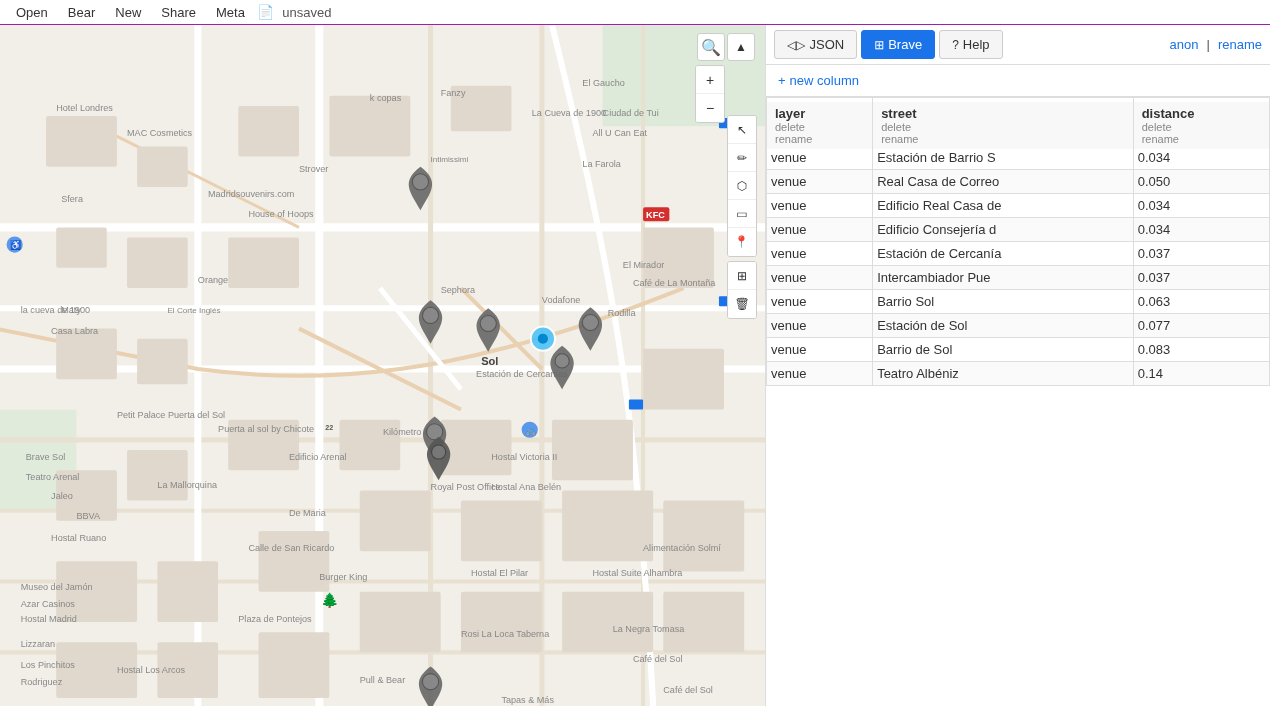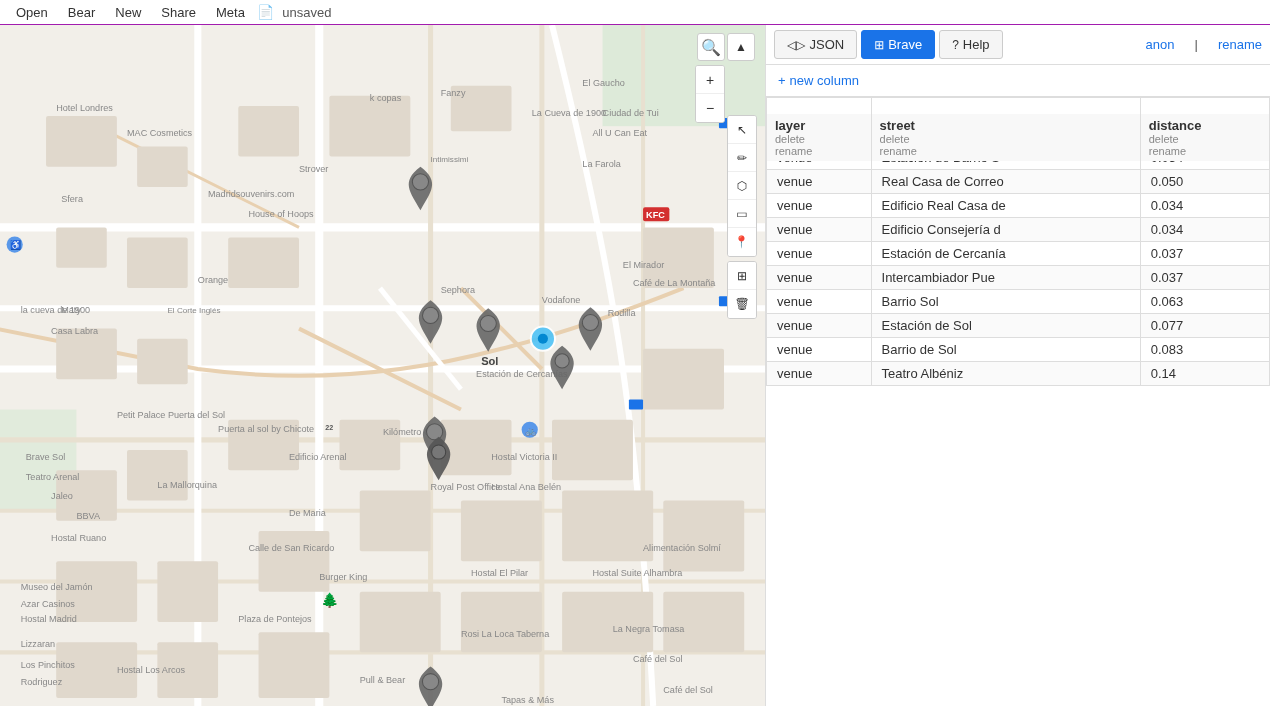--- a/index.html
+++ b/index.html
@@ -134,21 +134,21 @@
     .panel-tab.active {
       background: #1a73e8;
       color: #fff;
       border-color: #1a73e8;
     }
 
     .panel-header-right {
       margin-left: auto;
       display: flex;
       align-items: center;
-      gap: 20px;
+      gap: 8px;
       font-size: 13px;
       color: #555;
     }
     .panel-header-right a {
       color: #1a73e8;
       text-decoration: none;
     }
 
     
     #add-column-bar {
@@ -181,21 +181,21 @@
     }
 
     #data-table th {
       background: #f8f8f8;
       border: 1px solid #ddd;
       padding: 4px 8px;
       text-align: left;
       font-weight: normal;
       white-space: nowrap;
       position: sticky;
-      top: 16px;
+      top: 4px;
       z-index: 1;
     }
 
     .th-inner {
       display: flex;
       flex-direction: column;
     }
     .th-name {
       font-weight: 600;
       color: #333;
@@ -210,21 +210,21 @@
       background: none;
       border: none;
       cursor: pointer;
       font-size: 11px;
       color: #888;
       padding: 0;
     }
 
     #data-table td {
       border: 1px solid #ddd;
-      padding: 4px 10px;
+      padding: 4px 4px;
       color: #333;
       max-width: 200px;
       overflow: hidden;
       text-overflow: ellipsis;
       white-space: nowrap;
     }
 
     #data-table tr:nth-child(even) { background: #fafafa; }
   </style>
 </head>

